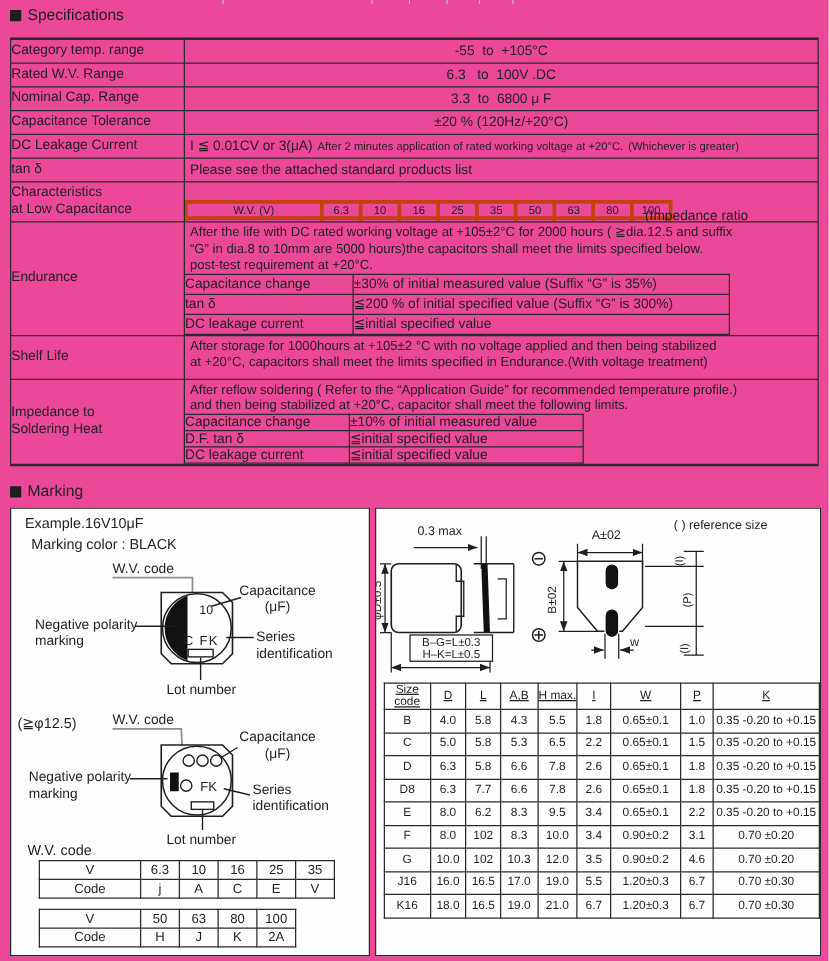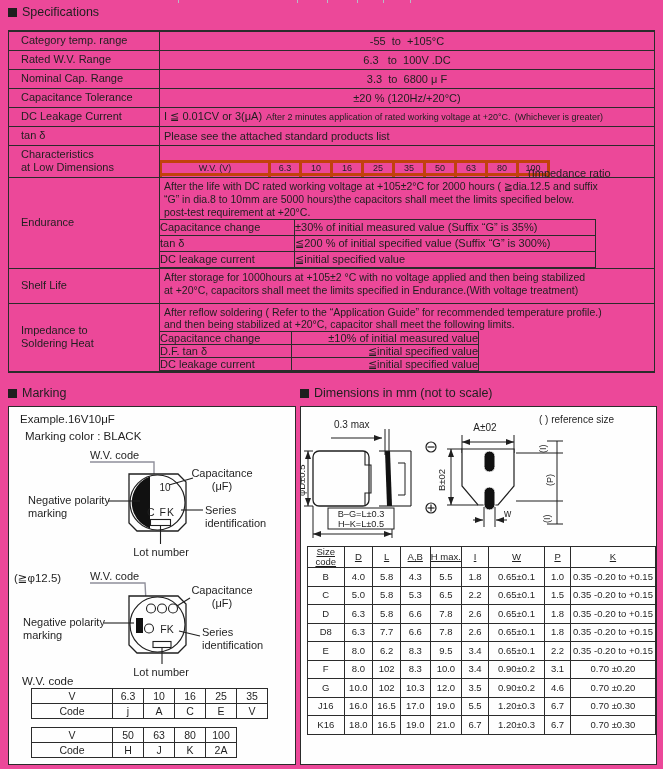--- a/index.html
+++ b/index.html
@@ -9,38 +9,38 @@
   
   .sec-head{position:absolute;font-size:12.5px;display:flex;align-items:center;gap:5px;}
   .bullet{width:9px;height:9px;background:#1f1f1f;display:inline-block;}
   
   .tick{position:absolute;top:0;width:1px;height:3px;background:#b9b9c6;}
   
   table{border-collapse:collapse;}
   #spec-table{position:absolute;left:8px;top:30px;width:647px;table-layout:fixed;
               border:1px solid #2b2b2b;border-top:2px solid #2b2b2b;border-bottom:2px solid #2b2b2b;}
   #spec-table td{border:1px solid #2b2b2b;font-size:11px;padding:0;vertical-align:middle;overflow:hidden;}
-  #spec-table td.lbl{width:138px;padding-left:12px;line-height:13px;}
+  #spec-table td.lbl{width:138px;padding-left:0;line-height:13px;}
   .vcenter{text-align:center;}
   .h19{height:19px;} .h46{height:32px;} .h91{height:91px;} .h35{height:35px;} .h66{height:66px;}
   .leak{display:flex;align-items:baseline;gap:4px;padding-left:4px;white-space:nowrap;}
   .leak .main{font-size:11px;} .leak .note{font-size:9px;} .leak .which{font-size:9px;}
   .cellrel{position:relative;height:100%;}
   
   #lt-table{position:absolute;left:-1px;top:-1px;table-layout:fixed;}
   #lt-table td{border:3px solid #c2410c;font-size:9px;text-align:center;padding:0;line-height:10px;}
   #lt-table .ltl{width:106px;} #lt-table .ltv{width:28px;}
   #lt-table tr{height:11px;} #lt-table tr:first-child{height:12px;}
   .imp-note{position:absolute;left:368px;top:4px;font-size:11px;line-height:17px;}
   
   .para{padding:2px 0 0 4px;font-size:10.5px;line-height:13px;}
   .itable{margin-left:-1px;}
   .itable td{border:1px solid #2b2b2b;font-size:10.5px;padding:0 0 0 4px;line-height:12px;}
   .itable.endu tr{height:16px;} .itable.endu .c1{width:134px;} .itable.endu .c2{width:300px;}
-  .itable.sold tr{height:13px;} .itable.sold .c1{width:131px;} .itable.sold .c2{width:186px;text-align:right;}
+  .itable.sold tr{height:13px;} .itable.sold .c1{width:131px;} .itable.sold .c2{width:186px;}
   
   .panel{position:absolute;top:406px;height:357px;border:1px solid #2b2b2b;background:#fefefe;}
   #marking-box{left:8px;width:286px;}
   #dims-box{left:300px;width:355px;}
   .mk-label{position:absolute;font-size:11px;line-height:12.5px;}
   .mk-big{position:absolute;font-size:11.5px;}
   .ctr{text-align:center;}
   
   .wv-table{position:absolute;left:22px;}
   .wv-table td{border:1px solid #2b2b2b;font-size:10.5px;text-align:center;padding:0;height:14px;}
@@ -97,21 +97,21 @@
         </div>
       </td>
     </tr>
     <tr class="h19">
       <td class="lbl">tan δ</td>
       <td style="padding-left:4px;">Please see the attached standard products list</td>
     </tr>
     <tr class="h46">
       <td class="lbl">
         <div>Characteristics</div>
-        <div>at Low Dimensions</div>
+        <div>at Low Capacitance</div>
       </td>
       <td>
         <div class="cellrel">
           <table id="lt-table">
             <tbody>
 
                 <tr>
                   <td class="ltl">W.V. (V)</td>
                   <td class="ltv">6.3</td>
                   <td class="ltv">10</td>
@@ -231,24 +231,20 @@
       </td>
     </tr>
   </tbody>
     </table>
 
   <div class="sec-head" style="left:8px;top:386px;">
     <span class="bullet"></span>
     <span>Marking</span>
   </div>
 
-  <div class="sec-head" style="left:300px;top:386px;">
-    <span class="bullet"></span>
-    <span>Dimensions in mm (not to scale)</span>
-  </div>
 
   <div id="marking-box" class="panel">
     <svg width="286" height="357" viewBox="0 0 286 357">
 
       <polyline points="81,55 145,55 145,98" fill="none" stroke="#8f8f9a" stroke-width="1.4"></polyline>
       <polygon points="120,67 169,67 177,75 177,116 169,124 128,124 120,116" fill="#fefefe" stroke="#1f1f1f" stroke-width="1.3"></polygon>
       <circle cx="148.5" cy="95.5" r="27.5" fill="#fefefe" stroke="#1f1f1f" stroke-width="1.2"></circle>
       <path d="M141,69.6 A27.5,27.5 0 0 0 141,121.4 Z" fill="#111"></path>
       <text x="156" y="84" font-size="10" text-anchor="middle">10</text>
       <text x="152" y="109" font-size="10.5" text-anchor="middle" letter-spacing="1">C FK</text>

